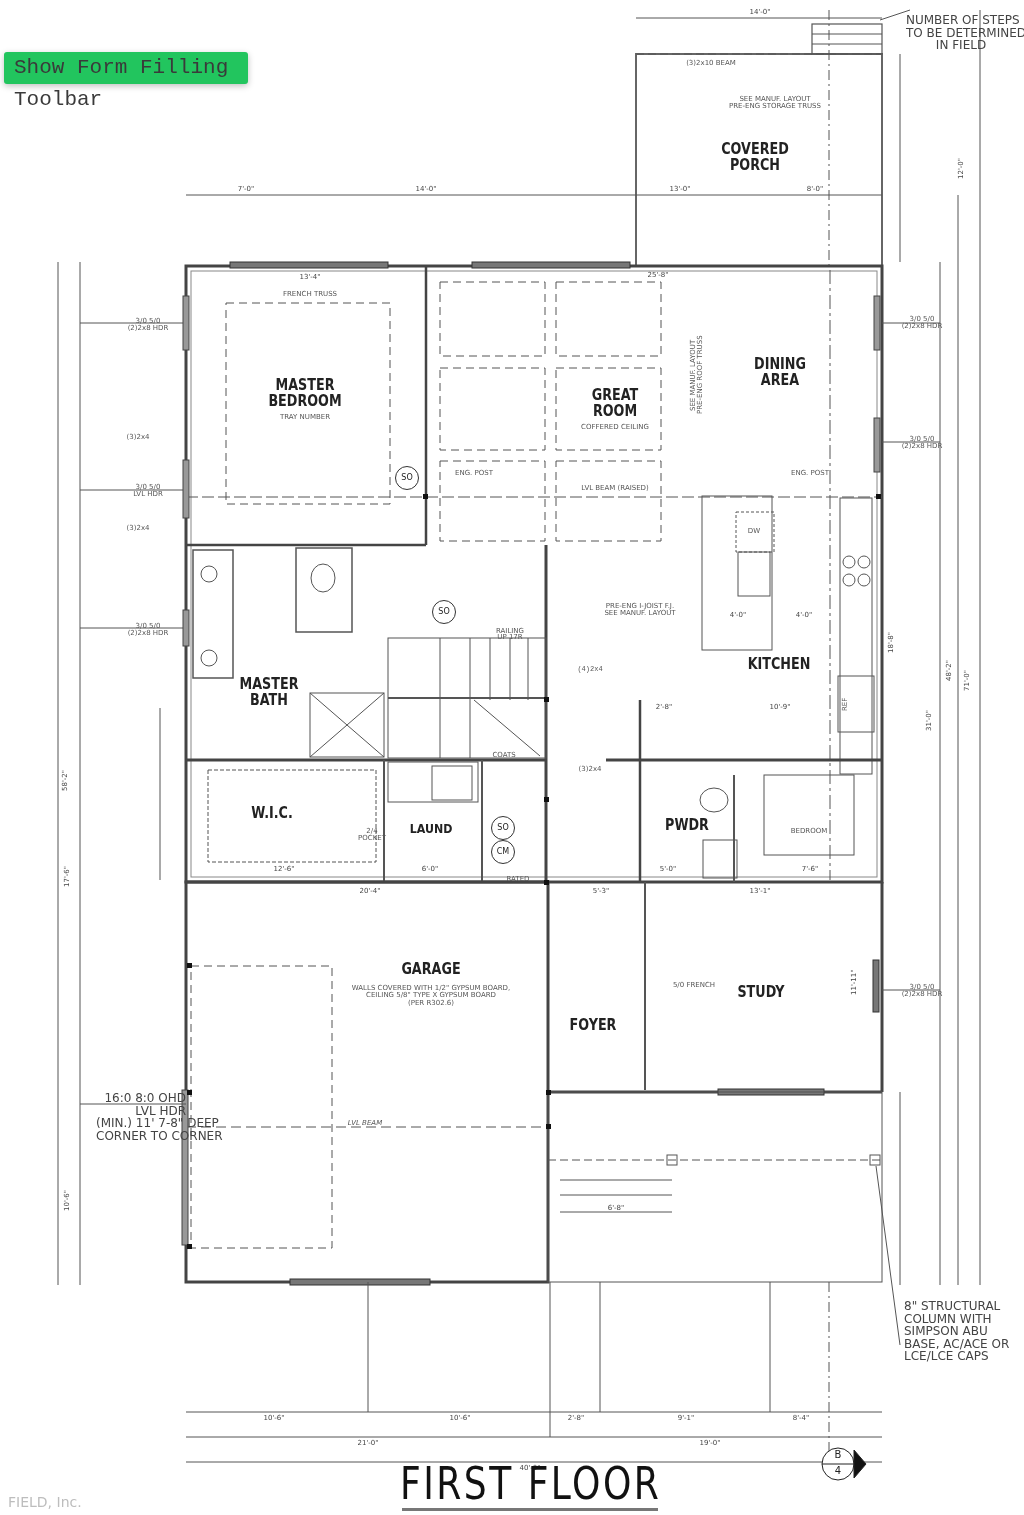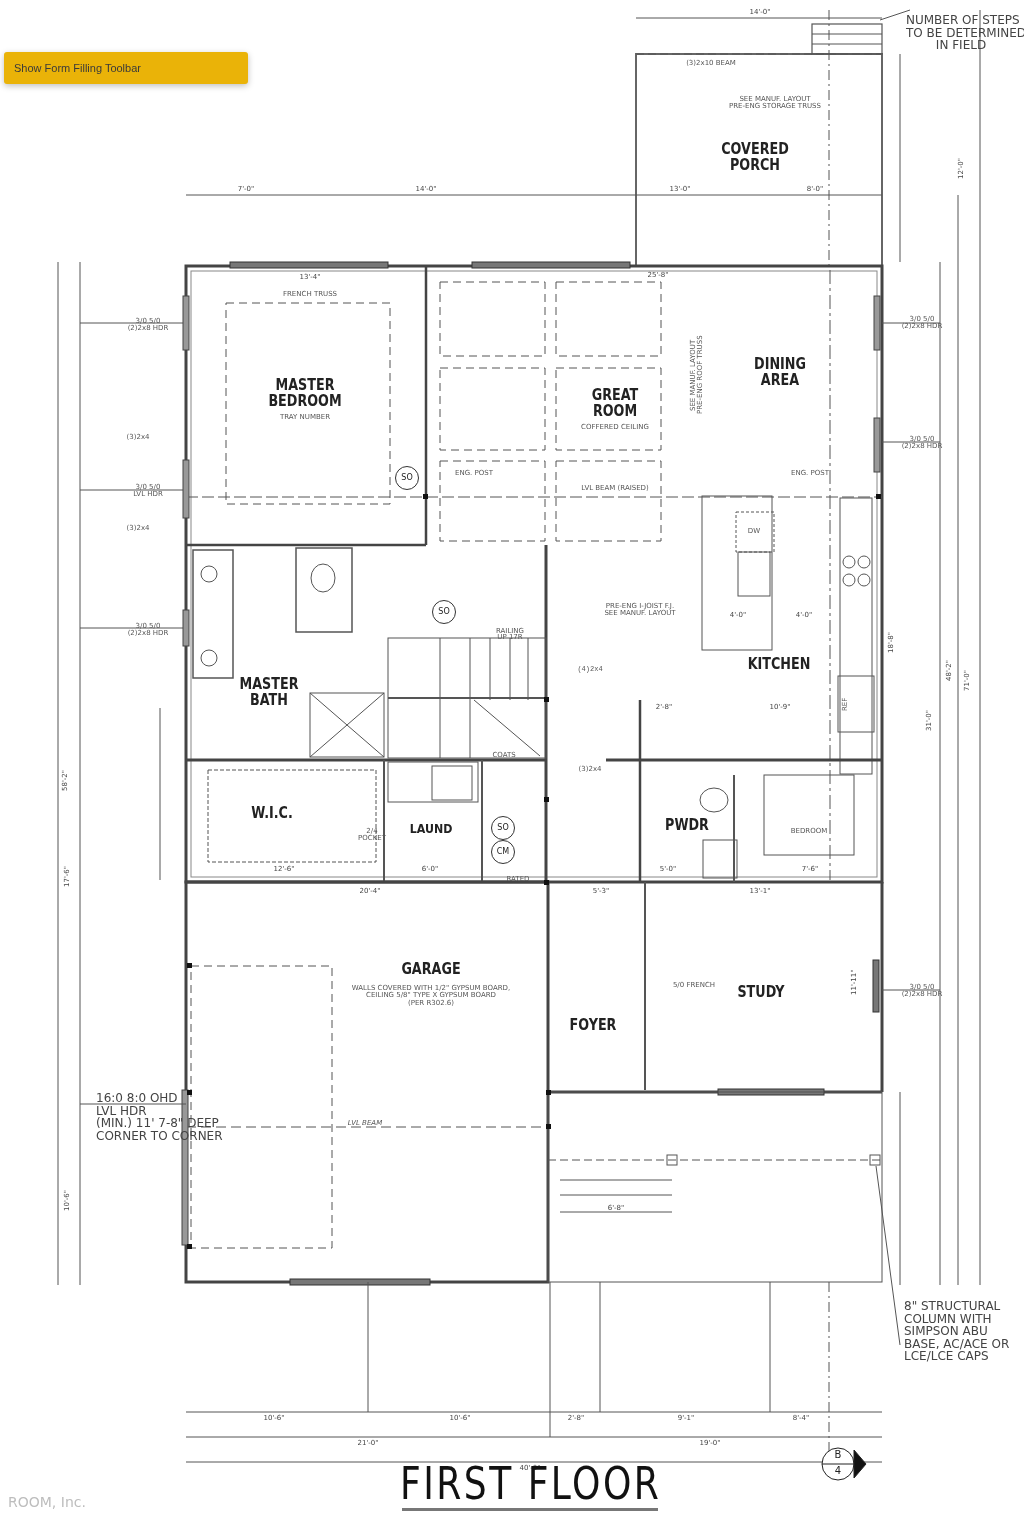--- a/index.html
+++ b/index.html
@@ -1,25 +1,25 @@
 <!DOCTYPE html>
 <html><head>
 <meta charset="utf-8">
 <style>
   html, body { margin: 0; padding: 0; background: #ffffff; }
   body { width: 1024px; height: 1515px; position: relative; overflow: hidden;
          font-family: "Liberation Sans", sans-serif; color: #222; }
   #plan { position: absolute; left: 0; top: 0; }
   .toolbar-btn {
     position: absolute; left: 4px; top: 52px; width: 244px; height: 32px;
-    background: #eab308; border-radius: 3px;
+    background: #22c55e; border-radius: 3px;
     box-shadow: 0 2px 6px rgba(0,0,0,0.25);
-    font-size: 11px; color: #3a3a3a; line-height: 32px; padding-left: 10px;
+    font-size: 21px; color: #3a3a3a; line-height: 32px; padding-left: 10px;
     box-sizing: border-box; cursor: pointer;
-    font-family: Liberation Sans, sans-serif;
+    font-family: Liberation Mono, monospace;
   }
   .watermark {
     position: absolute; left: 8px; top: 1494px; font-size: 14px; color: #bdbdbd;
     font-family: "DejaVu Sans", sans-serif;
   }
   .title {
     position: absolute; left: 400px; top: 1458px; font-size: 44px; letter-spacing: 3px;
     font-family: "DejaVu Sans", sans-serif; font-weight: normal; color: #111;
     transform: scaleX(0.82); transform-origin: left top;
   }
@@ -228,21 +228,21 @@
 <div class="lbl sub" style="left:676px;top:60px;width:70px;">(3)2x10 BEAM</div>
 <div class="lbl sub" style="left:260px;top:291px;width:100px;">FRENCH TRUSS</div>
 <div class="lbl sub vert" style="left:690px;top:320px;height:110px;white-space:pre;">SEE MANUF. LAYOUT
 PRE-ENG ROOF TRUSS</div>
 <div class="lbl sub" style="left:560px;top:485px;width:110px;">LVL BEAM (RAISED)</div>
 <div class="lbl sub" style="left:444px;top:470px;width:60px;">ENG. POST</div>
 <div class="lbl sub" style="left:780px;top:470px;width:60px;">ENG. POST</div>
 <div class="lbl sub" style="left:580px;top:603px;width:120px;white-space:pre;">PRE-ENG I-JOIST F.J.
 SEE MANUF. LAYOUT</div>
 <div class="lbl sub" style="left:340px;top:1120px;width:50px;font-style:italic;">LVL BEAM</div>
-<div class="lbl note" style="left:96px;top:1092px;width:90px;white-space:pre;text-align:left;">16:0 8:0 OHD
+<div class="lbl note" style="left:96px;top:1092px;width:90px;white-space:pre;text-align:right;">16:0 8:0 OHD
 LVL HDR
 (MIN.) 11' 7-8" DEEP
 CORNER TO CORNER</div>
 <div class="lbl note" style="left:904px;top:1300px;width:80px;white-space:pre;">8" STRUCTURAL
 COLUMN WITH
 SIMPSON ABU
 BASE, AC/ACE OR
 LCE/LCE CAPS</div>
 <div class="lbl sub" style="left:664px;top:982px;width:60px;">5/0 FRENCH</div>
 <div class="lbl sub" style="left:352px;top:828px;width:40px;white-space:pre;">2/4
@@ -310,13 +310,13 @@
 <div class="lbl dim" style="left:760px;top:704px;width:40px;">10'-9"</div>
 <div class="lbl dim" style="left:646px;top:704px;width:36px;">2'-8"</div>
 <div class="lbl dim vert" style="left:851px;top:962px;height:40px;">11'-11"</div>
 <div class="lbl dim" style="left:596px;top:1205px;width:40px;">6'-8"</div>
 
 <div class="lbl" style="left:830px;top:1450px;width:16px;font-size:10px;">B</div>
 <div class="lbl" style="left:830px;top:1466px;width:16px;font-size:10px;">4</div>
 
 <div class="title">FIRST FLOOR</div>
 <div class="title-underline"></div>
-<div class="watermark">ROOM, Inc.</div>
+<div class="watermark">FIELD, Inc.</div>
 
 </body></html>

